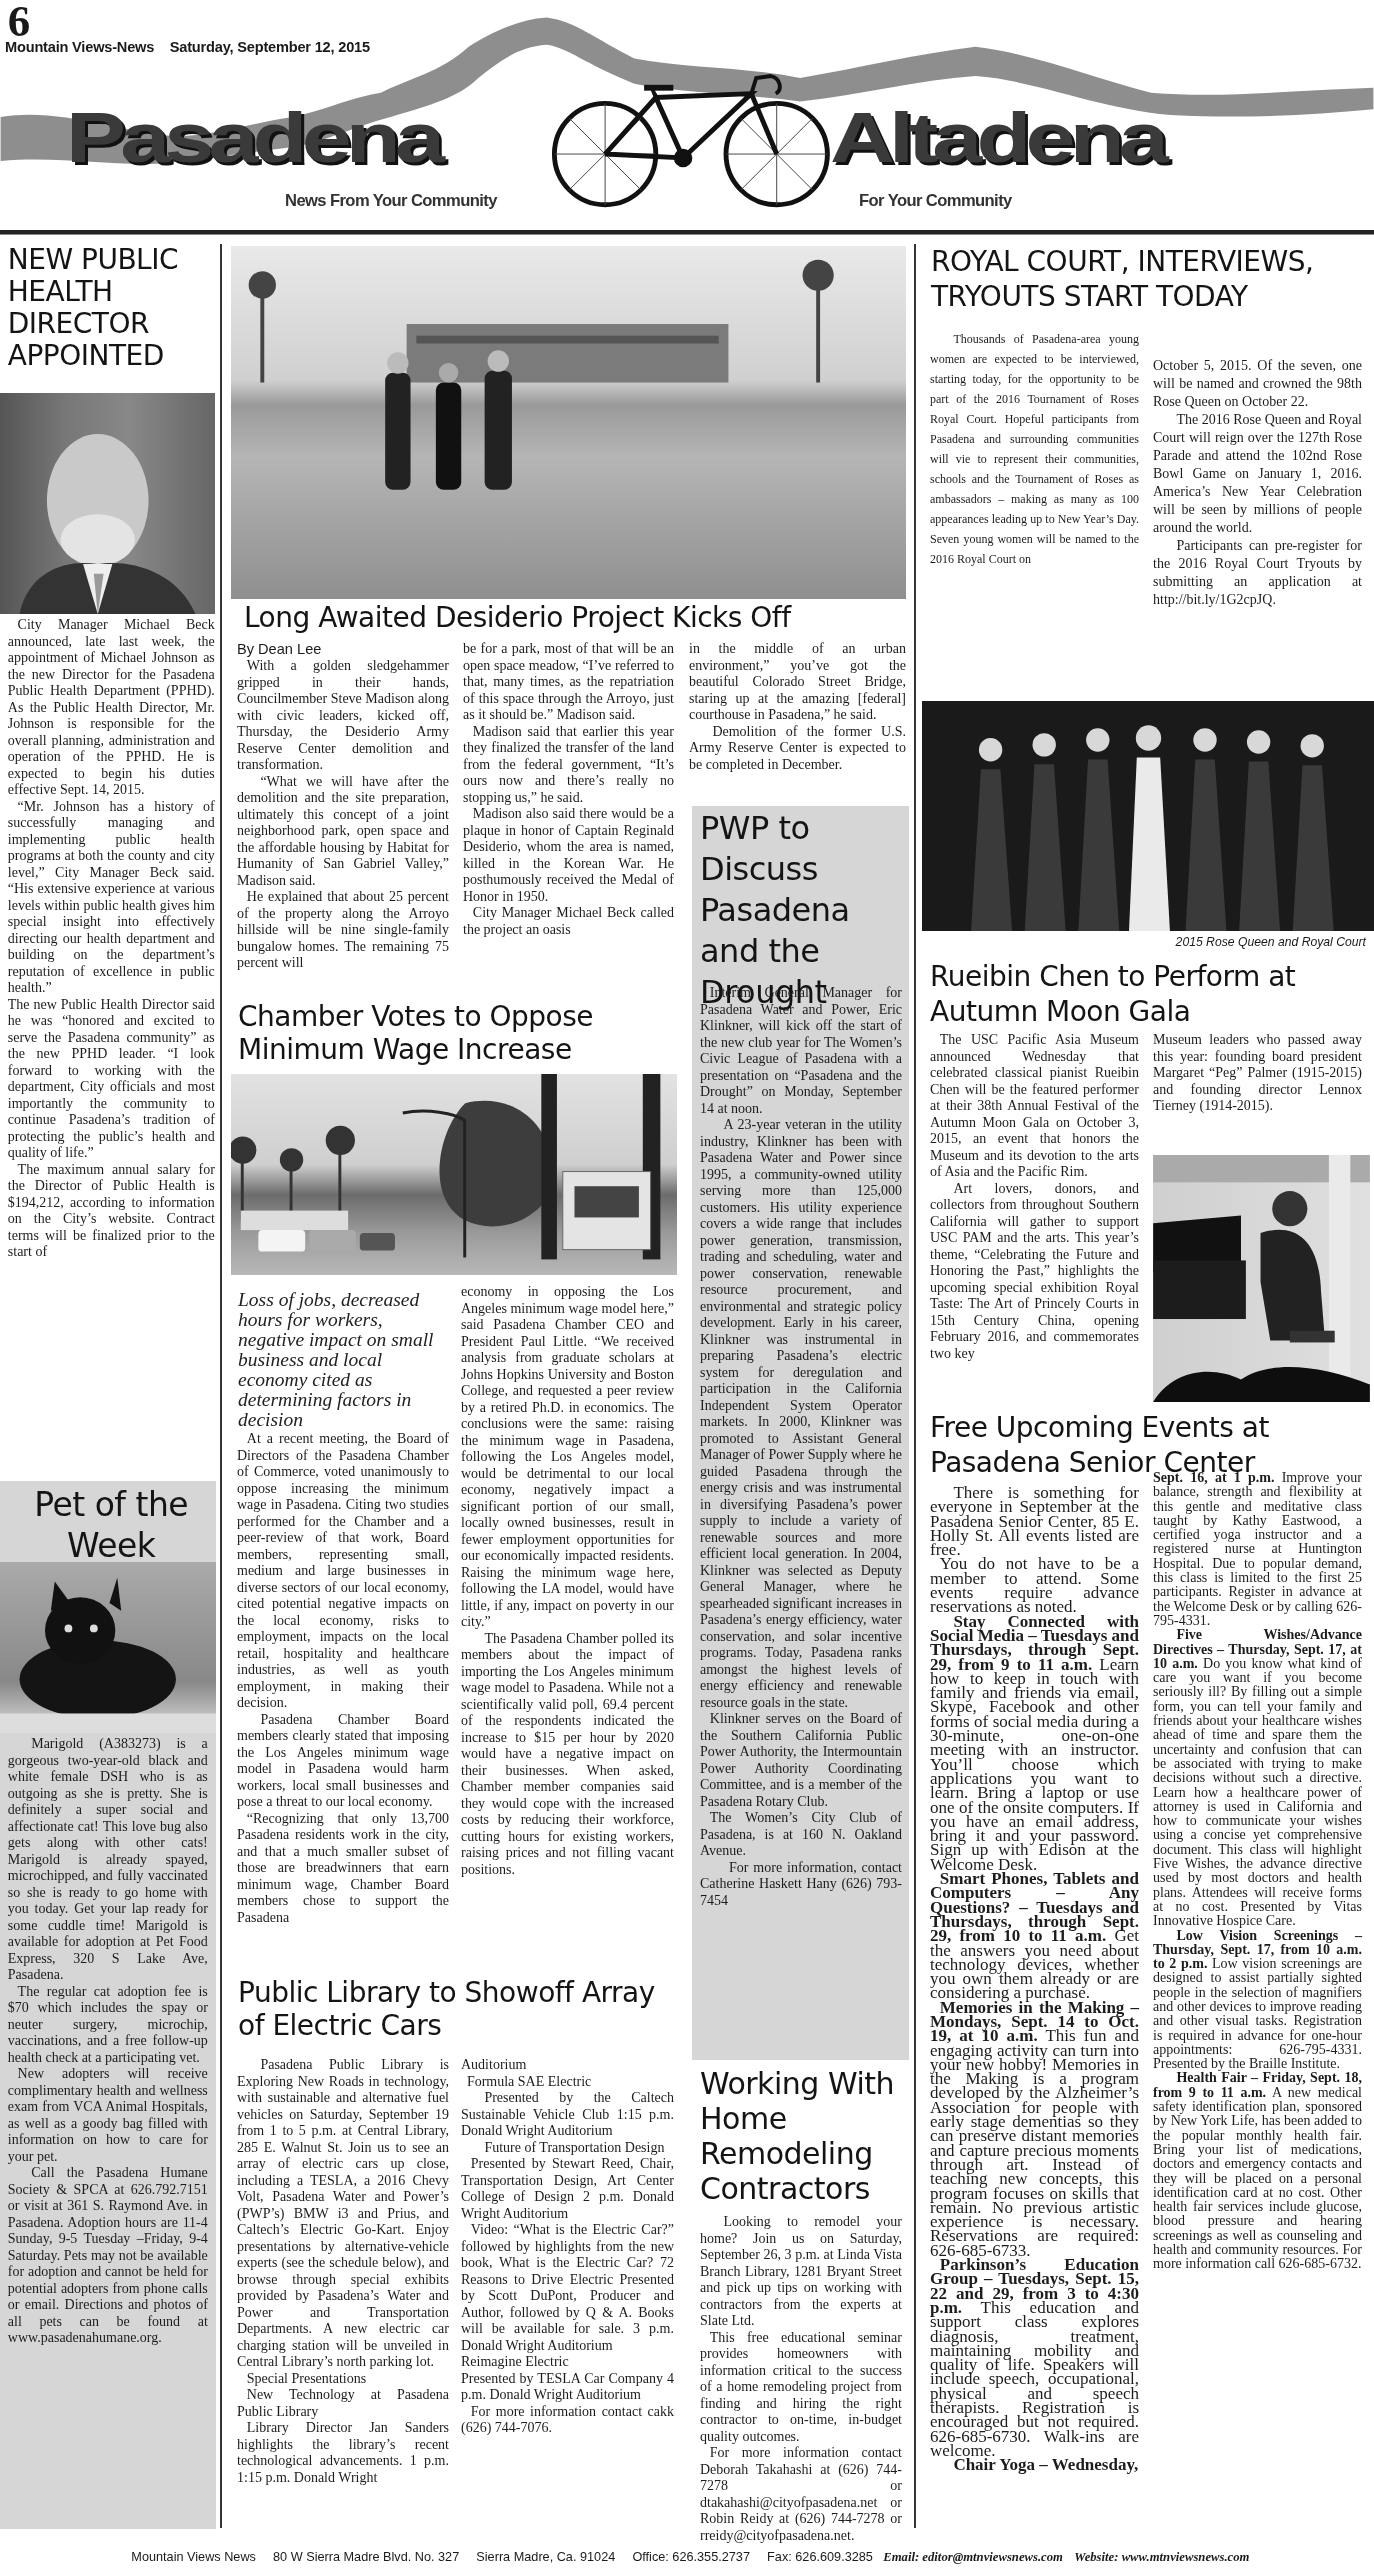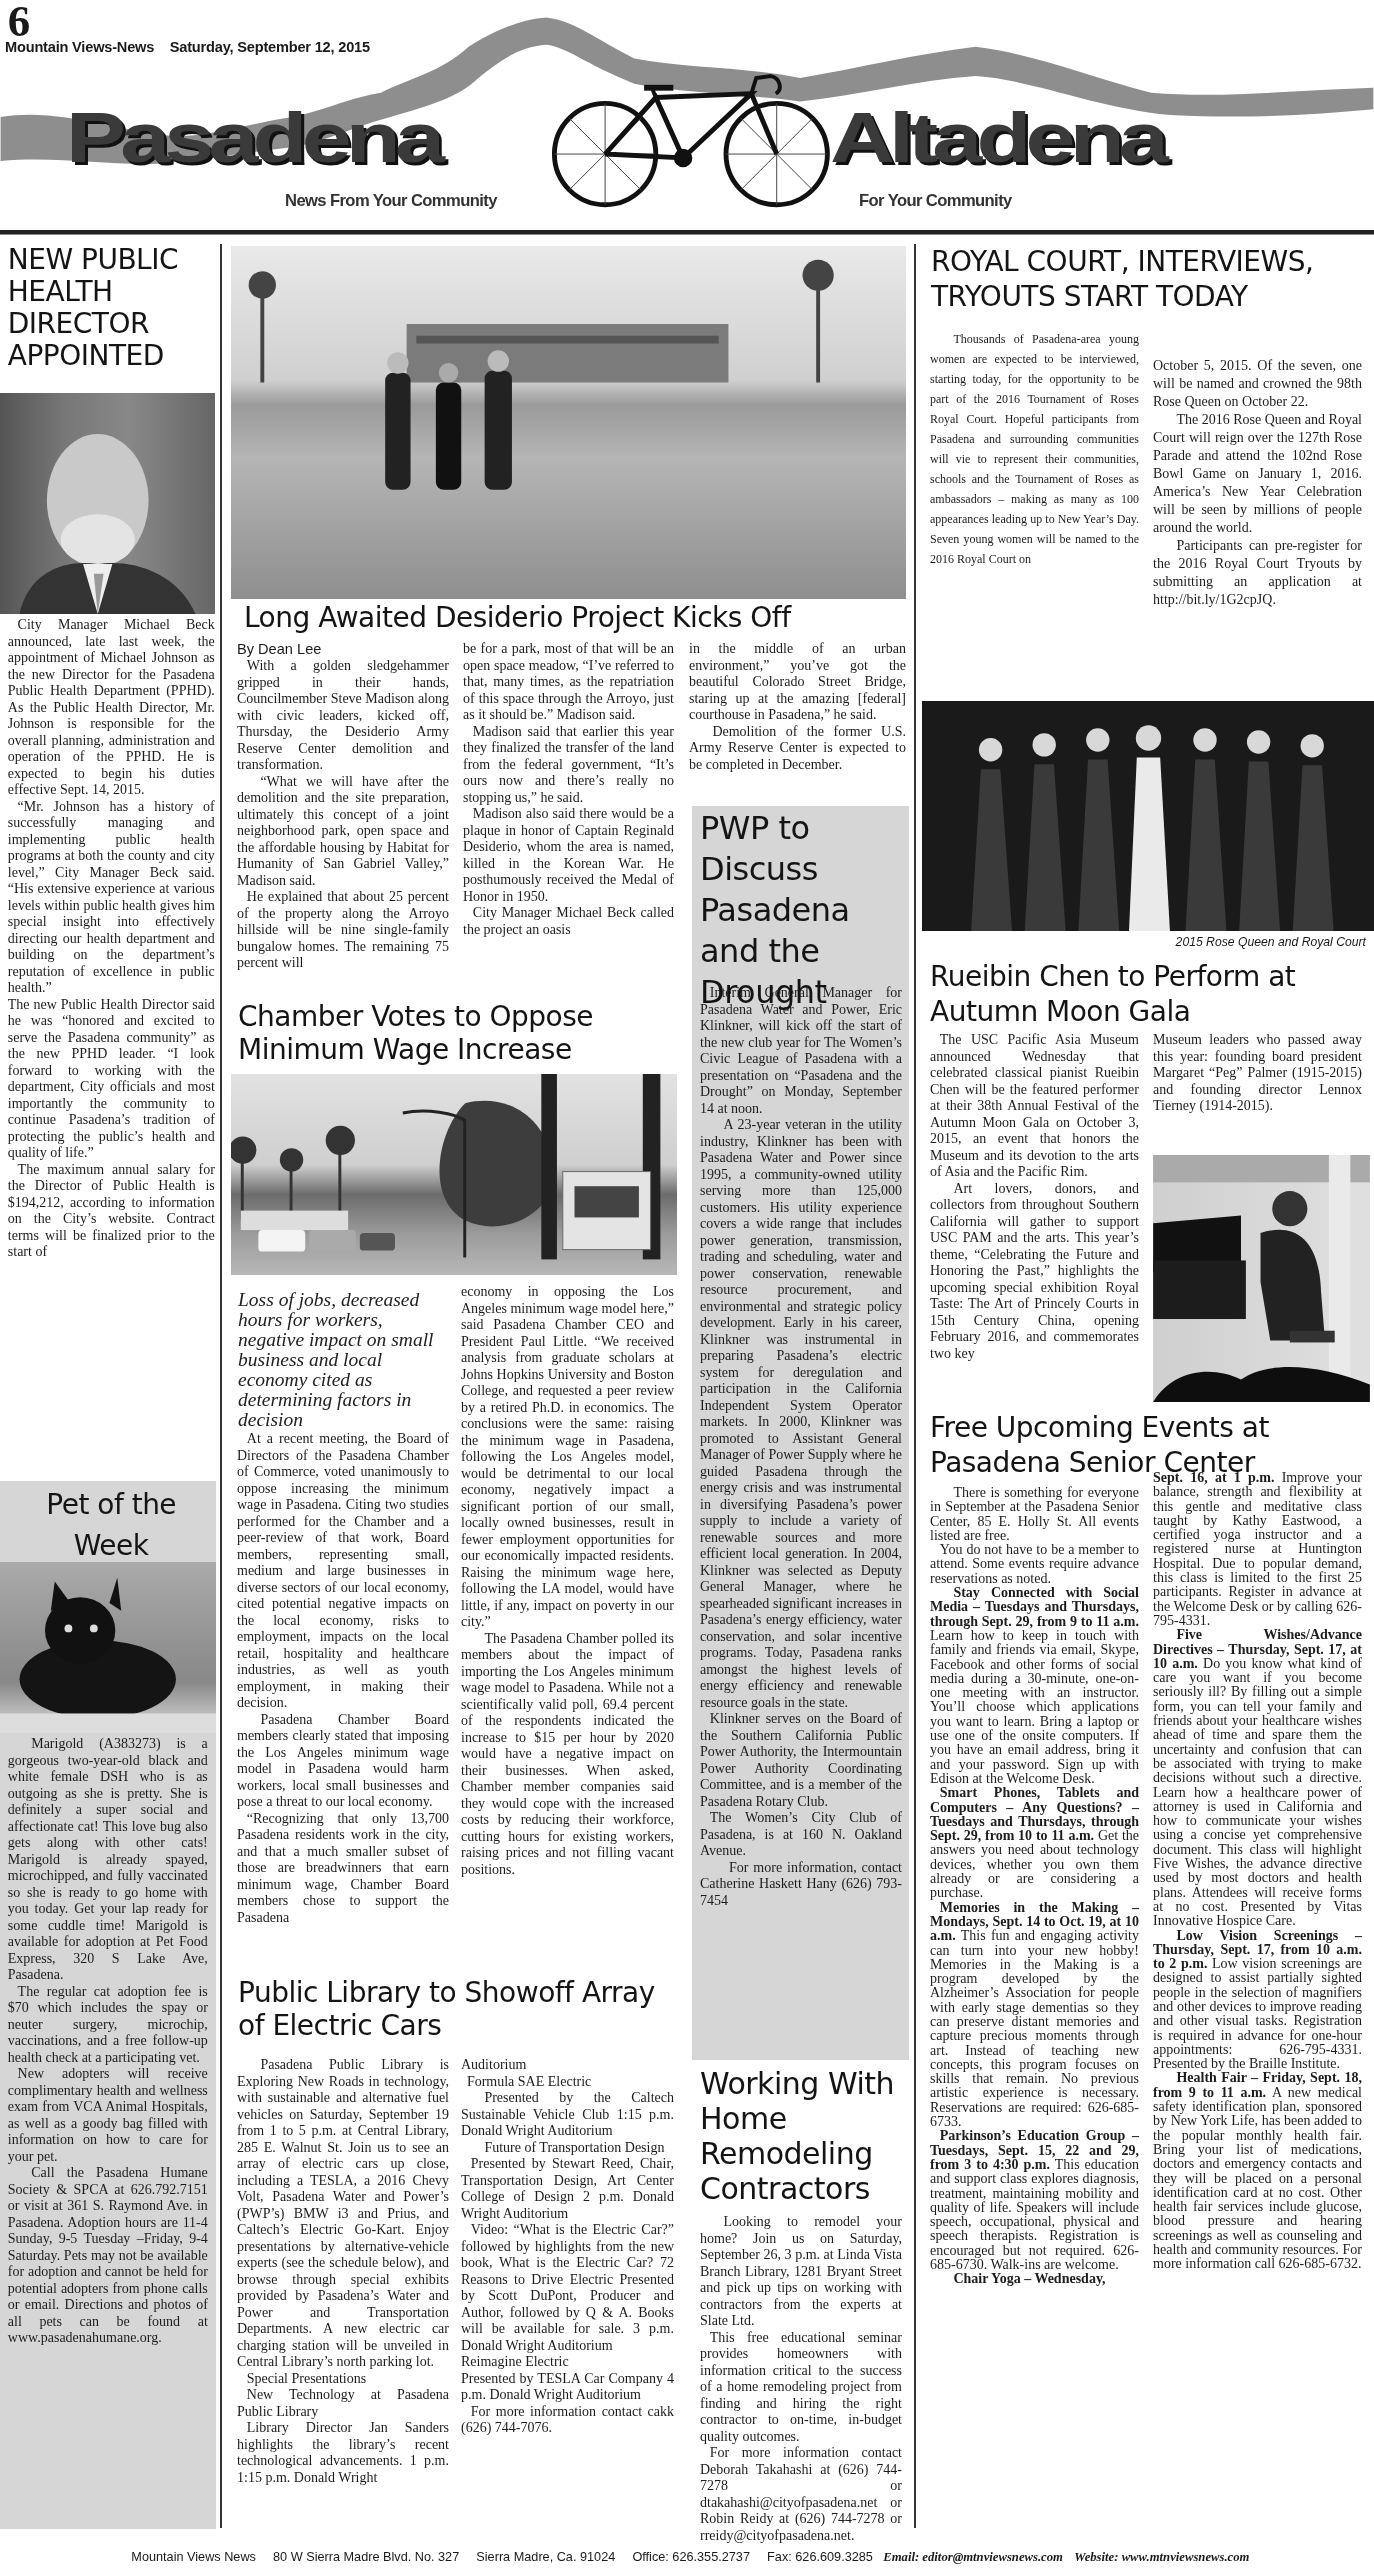--- a/index.html
+++ b/index.html
@@ -96,21 +96,21 @@
   </svg>
 </div>
 <div class="abs body" style="left:7.8px;top:617px;width:207px;">
   <p>City Manager Michael Beck announced, late last week, the appointment of Michael Johnson as the new Director for the Pasadena Public Health Department (PPHD). As the Public Health Director, Mr. Johnson is responsible for the overall planning, administration and operation of the PPHD. He is expected to begin his duties effective Sept. 14, 2015.</p>
   <p>“Mr. Johnson has a history of successfully managing and implementing public health programs at both the county and city level,” City Manager Beck said. “His extensive experience at various levels within public health gives him special insight into effectively directing our health department and building on the department’s reputation of excellence in public health.”</p>
   <p style="text-indent:0">The new Public Health Director said he was “honored and excited to serve the Pasadena community” as the new PPHD leader. “I look forward to working with the department, City officials and most importantly the community to continue Pasadena’s tradition of protecting the public’s health and quality of life.”</p>
   <p>The maximum annual salary for the Director of Public Health is $194,212, according to information on the City’s website. Contract terms will be finalized prior to the start of</p>
 </div>
 
 <div class="abs shade" style="left:0;top:1481px;width:216px;height:1048px;"></div>
-<div class="abs hl" style="left:13.7px;top:1484px;width:195px;font-size:28px;line-height:41px;text-align:center;">Pet of the Week</div>
+<div class="abs hl" style="left:13.7px;top:1484px;width:195px;font-size:33px;line-height:41px;text-align:center;">Pet of the Week</div>
 <div class="abs photo" style="left:0;top:1562px;width:216px;height:171px;background:linear-gradient(180deg,#aaa,#888 70%,#ddd);">
   <svg width="216" height="171" viewBox="0 0 221 175">
     <ellipse cx="100" cy="120" rx="80" ry="40" fill="#141414"></ellipse>
     <ellipse cx="82" cy="70" rx="36" ry="34" fill="#111"></ellipse>
     <polygon points="52,50 56,20 72,42" fill="#111"></polygon>
     <polygon points="112,42 120,16 124,50" fill="#111"></polygon>
     <circle cx="70" cy="68" r="4" fill="#ddd"></circle>
       <circle cx="96" cy="68" r="4" fill="#ddd"></circle>
     <rect x="0" y="155" width="221" height="20" fill="#ddd"></rect>
   </svg>
@@ -279,21 +279,21 @@
     <path d="M0 70 L90 62 L90 110 L0 120 Z" fill="#111"></path>
     <rect x="0" y="108" width="95" height="60" fill="#1c1c1c"></rect>
     <circle cx="140" cy="55" r="18" fill="#333"></circle>
     <path d="M110 80 C140 70 170 80 172 140 L176 190 L120 190 L110 130 Z" fill="#222"></path>
     <rect x="140" y="180" width="46" height="12" fill="#333"></rect>
     <path d="M0 253 C20 220 60 215 90 230 C120 210 170 215 222 235 L222 253 Z" fill="#0e0e0e"></path>
   </svg>
 </div>
 
 <div class="abs hl hl-big" style="left:930px;top:1410px;width:439px;font-size:28px;line-height:35px;">Free Upcoming Events at Pasadena Senior Center</div>
-<div class="abs body" style="left:930px;top:1486px;width:209px;font-size:14px;line-height:14.3px;">
+<div class="abs body" style="left:930px;top:1486px;width:209px;font-size:17px;line-height:14.3px;">
   <p class="ind2"><span>There is something for everyone in September at the Pasadena Senior Center, 85 E. Holly St. All events listed are free.</span></p>
   <p><span>You do not have to be a member to attend. Some events require advance reservations as noted.</span></p>
   <p class="ind2"><b>Stay Connected with Social Media – Tuesdays and Thursdays, through Sept. 29, from 9 to 11 a.m.</b><span> Learn how to keep in touch with family and friends via email, Skype, Facebook and other forms of social media during a 30-minute, one-on-one meeting with an instructor. You’ll choose which applications you want to learn. Bring a laptop or use one of the onsite computers. If you have an email address, bring it and your password. Sign up with Edison at the Welcome Desk.</span></p>
   <p><b>Smart Phones, Tablets and Computers – Any Questions? – Tuesdays and Thursdays, through Sept. 29, from 10 to 11 a.m.</b><span> Get the answers you need about technology devices, whether you own them already or are considering a purchase.</span></p>
   <p><b>Memories in the Making – Mondays, Sept. 14 to Oct. 19, at 10 a.m.</b><span> This fun and engaging activity can turn into your new hobby! Memories in the Making is a program developed by the Alzheimer’s Association for people with early stage dementias so they can preserve distant memories and capture precious moments through art. Instead of teaching new concepts, this program focuses on skills that remain. No previous artistic experience is necessary. Reservations are required: 626-685-6733.</span></p>
   <p><b>Parkinson’s Education Group – Tuesdays, Sept. 15, 22 and 29, from 3 to 4:30 p.m.</b><span> This education and support class explores diagnosis, treatment, maintaining mobility and quality of life. Speakers will include speech, occupational, physical and speech therapists. Registration is encouraged but not required. 626-685-6730. Walk-ins are welcome.</span></p>
   <p class="ind2"><b>Chair Yoga – Wednesday,</b></p>
 </div>
 <div class="abs body" style="left:1153px;top:1471px;width:209px;font-size:14px;line-height:14.3px;">
   <p style="text-indent:0"><b>Sept. 16, at 1 p.m.</b><span> Improve your balance, strength and flexibility at this gentle and meditative class taught by Kathy Eastwood, a certified yoga instructor and a registered nurse at Huntington Hospital. Due to popular demand, this class is limited to the first 25 participants. Register in advance at the Welcome Desk or by calling 626-795-4331.</span></p>

